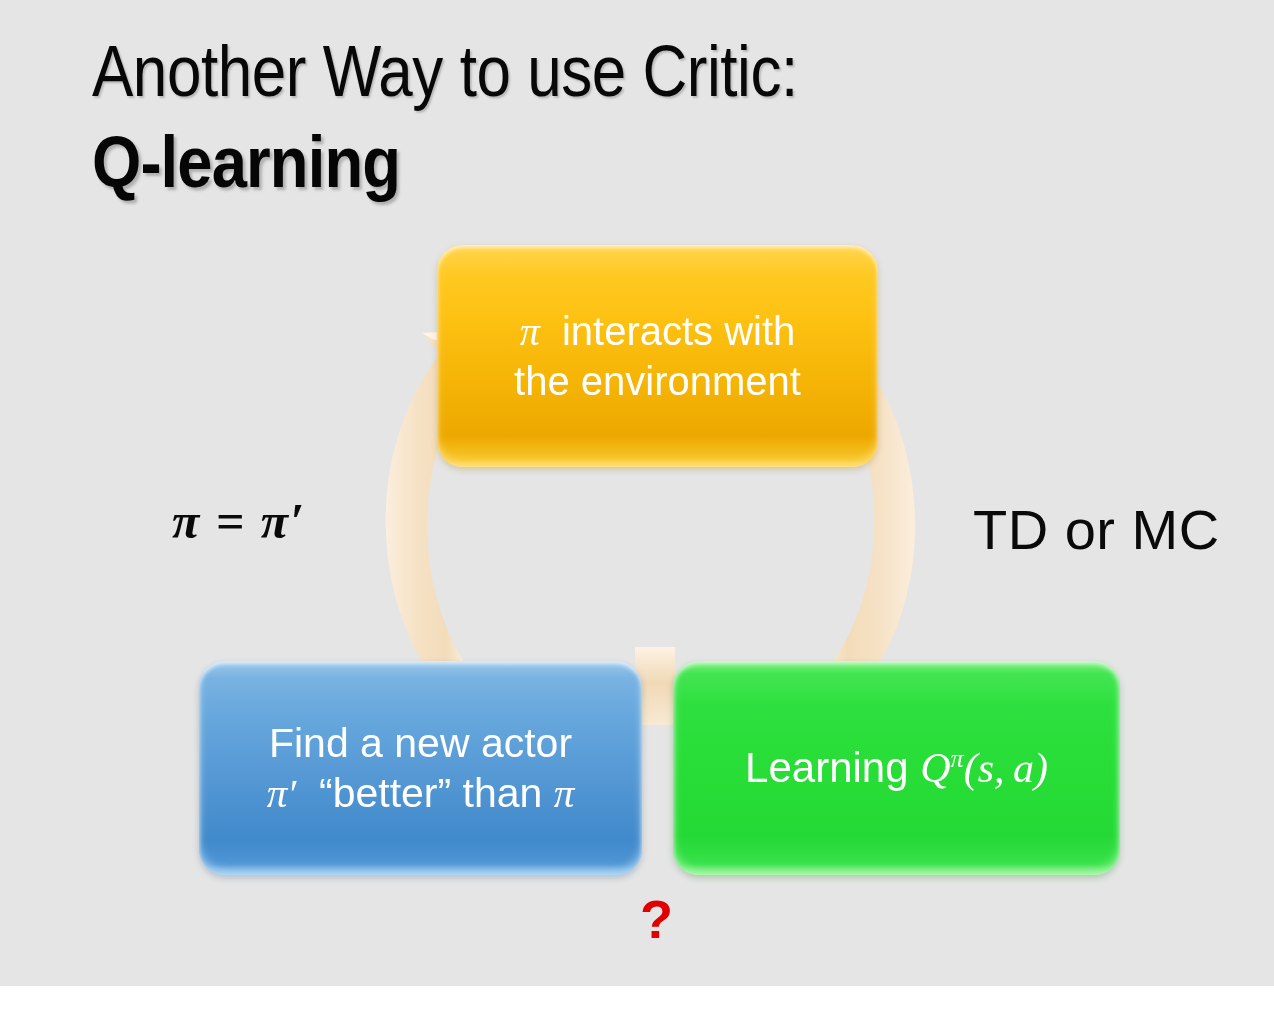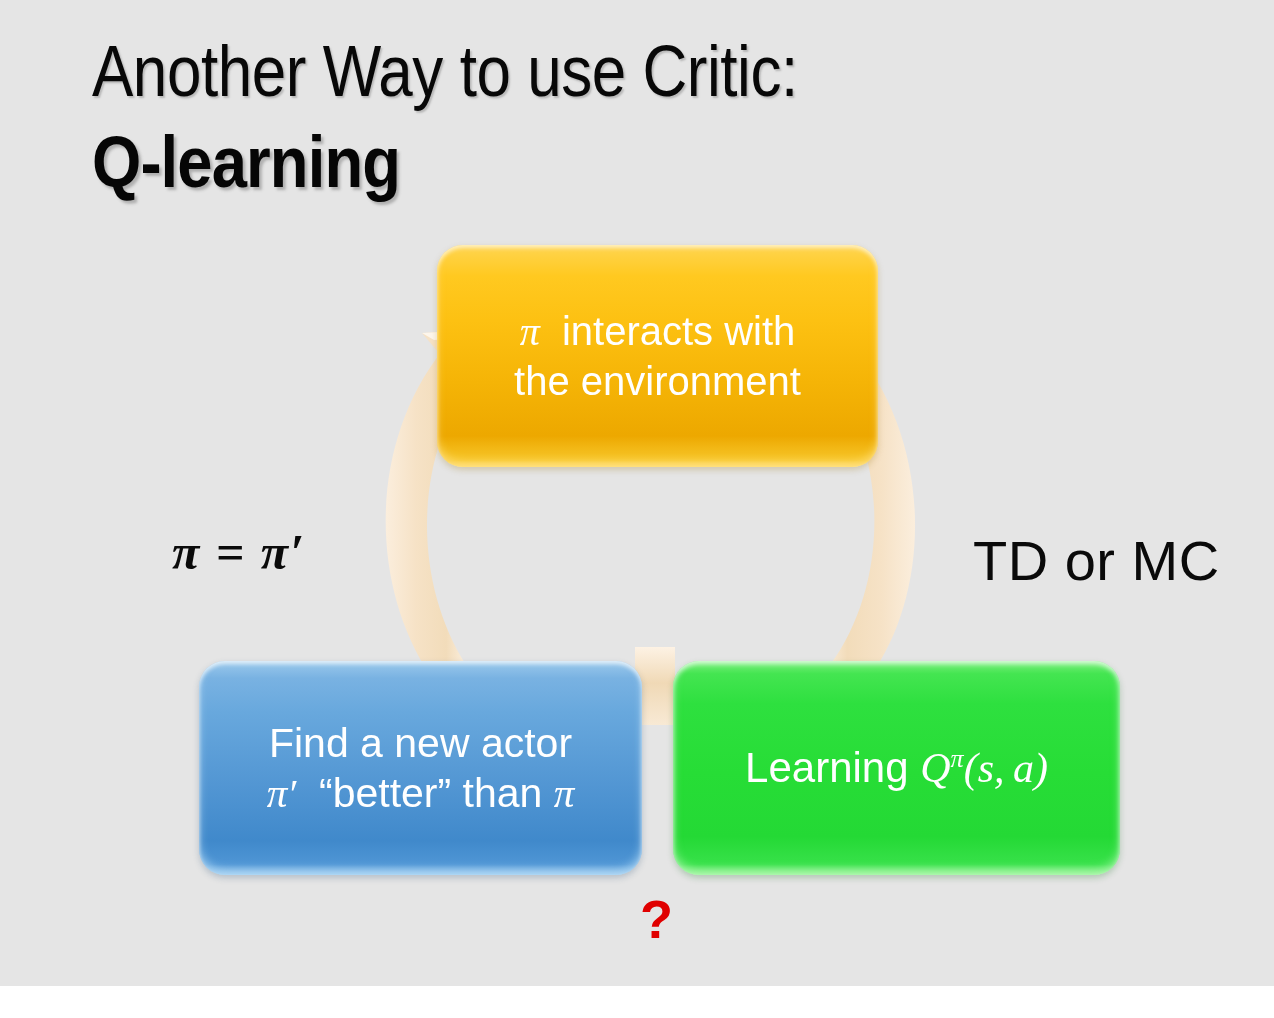--- a/index.html
+++ b/index.html
@@ -165,21 +165,20 @@
     vertical-align: super;
     line-height: 0;
   }
 
   
   .side-label {
     position: absolute;
     z-index: 4;
     color: #0a0a0a;
     white-space: nowrap;
-    margin-top: 31px;
   }
   #label-pi-equals {
     left: 172px;
     top: 492px;
     font-family: "Liberation Serif", "DejaVu Serif", serif;
     font-style: italic;
     font-weight: bold;
     font-size: 50px;
     letter-spacing: 2px;
   }

